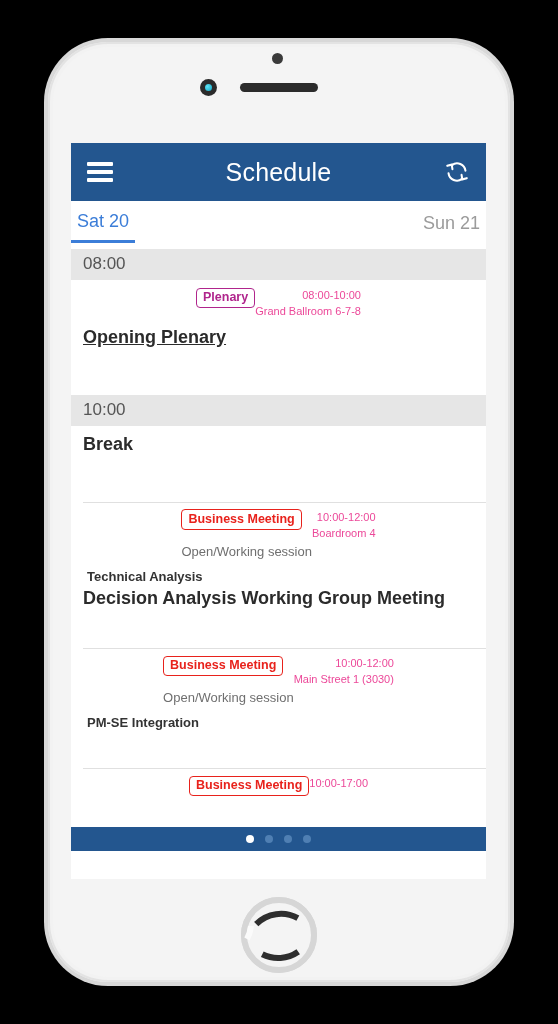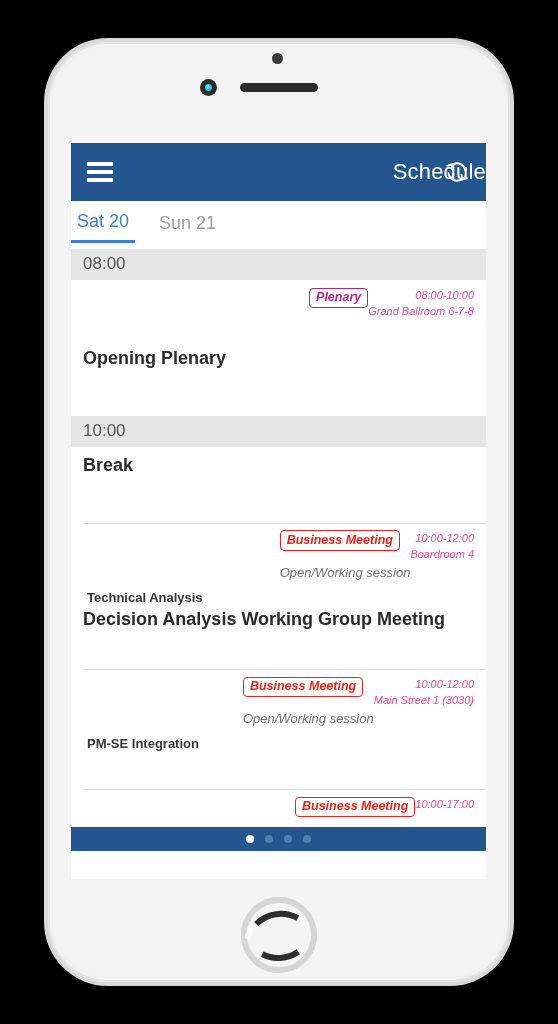--- a/index.html
+++ b/index.html
@@ -28,40 +28,40 @@
   
   .screen{position:absolute;left:71px;top:143px;width:415px;height:736px;
           background:#fff;overflow:hidden;}
 
   
   .appbar{height:58px;background:#23568f;display:flex;align-items:center;
           justify-content:space-between;padding:0 16px;box-sizing:border-box;}
   .hamburger{width:26px;height:20px;display:flex;flex-direction:column;
              justify-content:space-between;cursor:pointer;}
   .hamburger span{display:block;height:4px;background:#fff;border-radius:1px;}
-  .appbar-title{color:#fff;font-size:22px;font-weight:400;letter-spacing:.2px;
-                position:absolute;left:0;right:0;text-align:right;pointer-events:none;}
+  .appbar-title{color:#fff;font-size:25px;font-weight:400;letter-spacing:.2px;
+                position:absolute;left:0;right:0;text-align:center;pointer-events:none;}
   .refresh{width:26px;height:26px;position:relative;z-index:2;cursor:pointer;}
 
   
   .tabrow{height:48px;display:flex;background:#fff;}
-  .tabs{flex:1;display:flex;align-items:center;justify-content:flex-start;gap:18px;
+  .tabs{flex:1;display:flex;align-items:center;justify-content:space-between;gap:18px;
         background:#fff;}
   .tab{font-size:18px;color:#9b9b9b;padding:4px 6px 8px;cursor:pointer;}
   .tab.active{color:#3b7dd8;border-bottom:3px solid #3b7dd8;}
   .filter-btn{width:113px;display:flex;align-items:center;justify-content:center;
               background:#e6e6e6;font-size:18px;color:#333;cursor:pointer;}
 
   
   .list{height:578px;overflow:hidden;background:#fff;}
   .timehdr{background:#e6e6e6;color:#555;font-size:17px;padding:5px 10px 6px 12px;}
   .card{background:#fff;padding:7px 12px 12px 12px;position:relative;}
   .card+.card:before{content:"";position:absolute;left:12px;right:0;top:0;height:1px;
                      background:#e0e0e0;}
-  .card-top{display:flex;justify-content:flex-end;align-items:flex-start;font-style:italic;}
+  .card-top{display:flex;justify-content:center;align-items:flex-start;}
   .badge{display:inline-block;font-size:12.5px;font-weight:700;padding:1.5px 6px;
          border-radius:4px;border:1.5px solid;line-height:1.25;}
   .badge.plenary{color:#b0258c;border-color:#b0258c;}
   .badge.business{color:#e8221c;border-color:#e8221c;}
   .subtype{font-size:13px;color:#6f6f6f;margin-top:14px;}
   .meta{text-align:right;font-size:11px;color:#ec4899;line-height:1.45;
         white-space:nowrap;padding-top:1px;}
   .group{font-size:13px;font-weight:700;color:#333;margin:10px 0 0 4px;}
   .title{font-size:18px;font-weight:700;color:#2b2b2b;margin-top:3px;line-height:1.28;}
   .card.simple .title{margin-top:0;}
@@ -125,21 +125,21 @@
     <div class="card">
       <div class="card-top">
         <div>
           <span class="badge plenary">Plenary</span>
         </div>
         <div class="meta">
           <div>08:00-10:00</div>
           <div>Grand Ballroom 6-7-8</div>
         </div>
       </div>
-      <div class="title" style="margin-top:27px;">Opening Plenary</div>
+      <div class="title" style="margin-top:6px;text-decoration:underline;">Opening Plenary</div>
       <div class="pad"></div>
     </div>
 
     <div class="timehdr">10:00</div>
 
     <div class="card simple">
       <div class="title">Break</div>
       <div class="pad"></div>
     </div>
 

